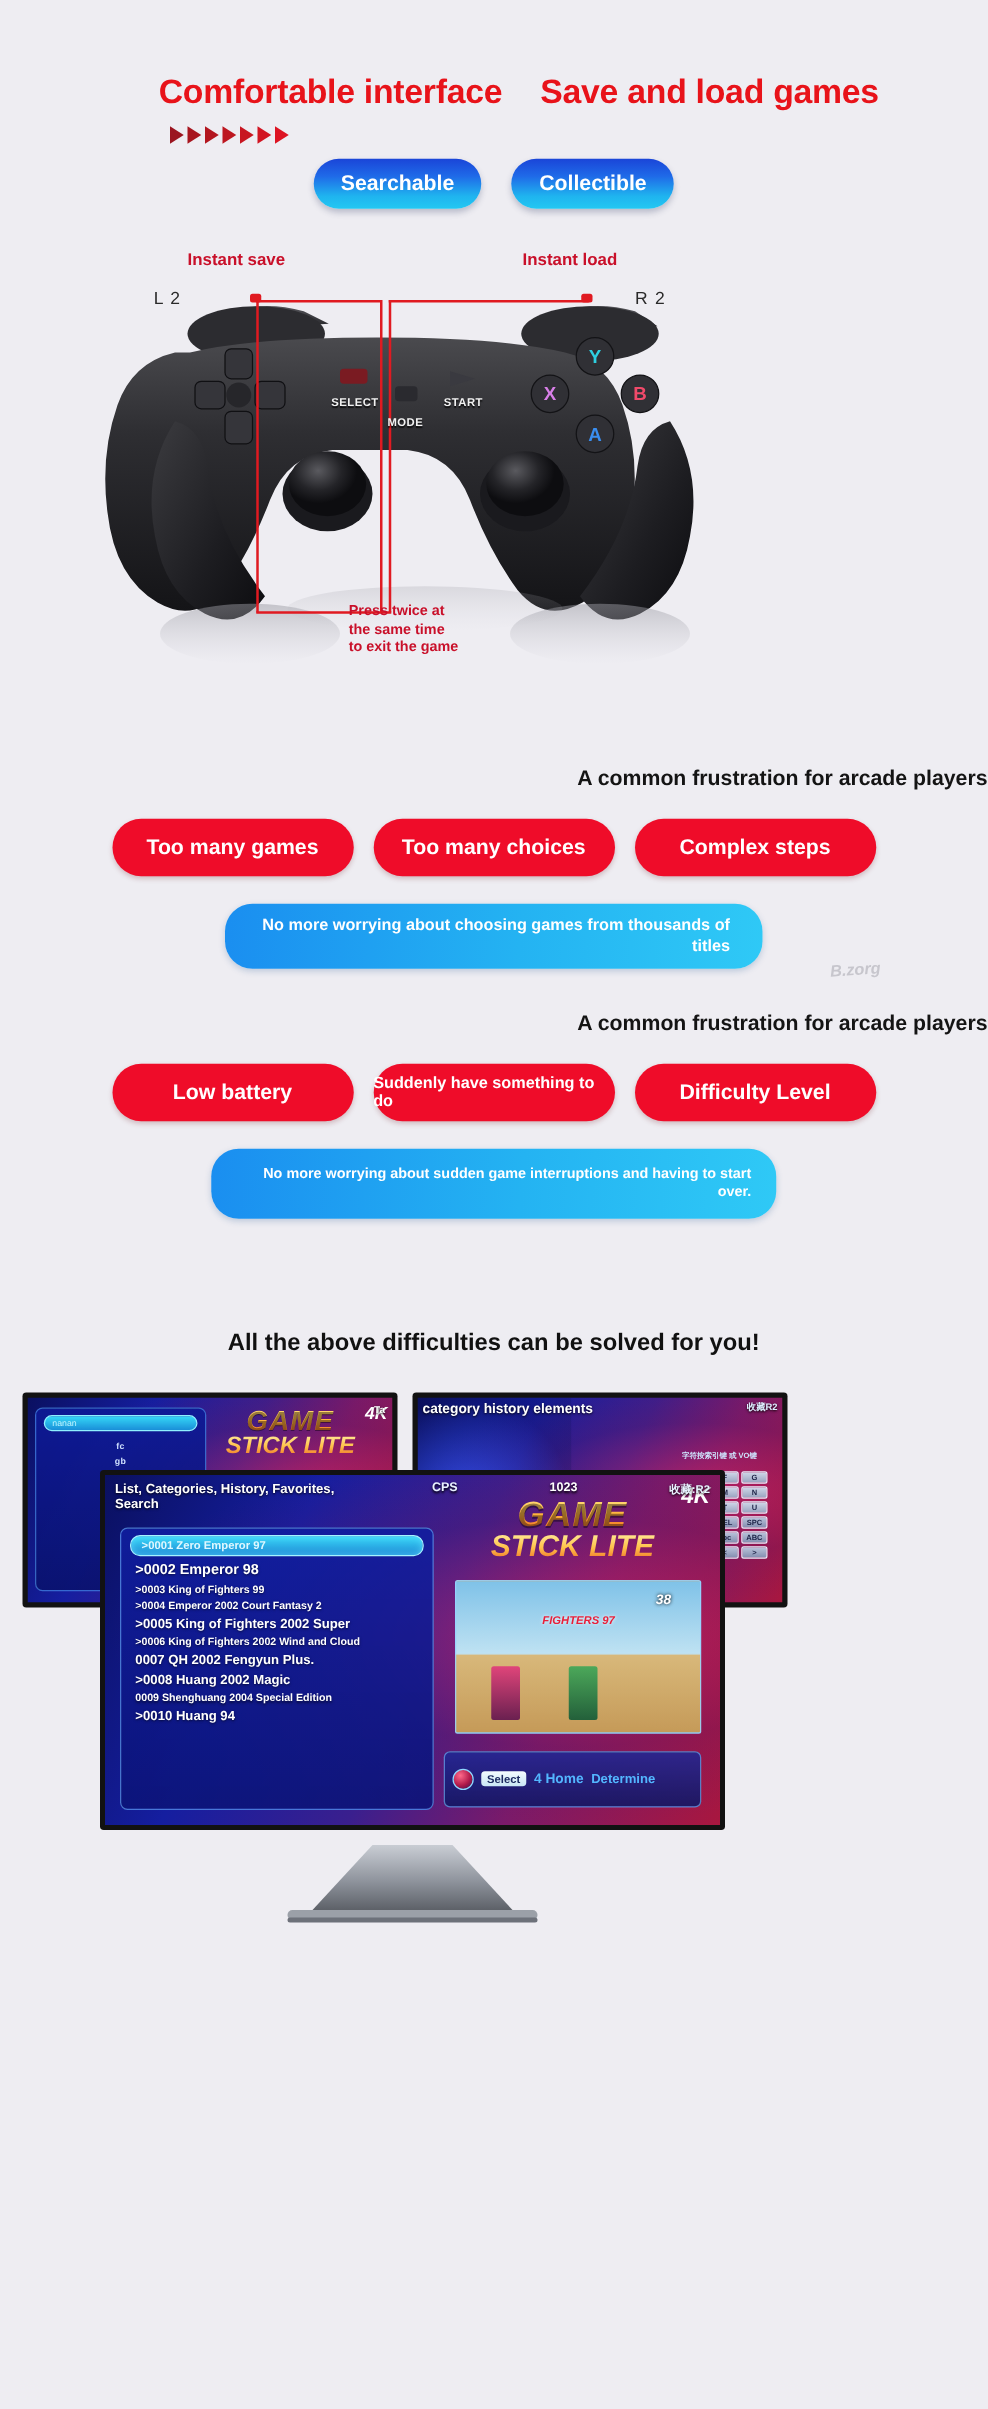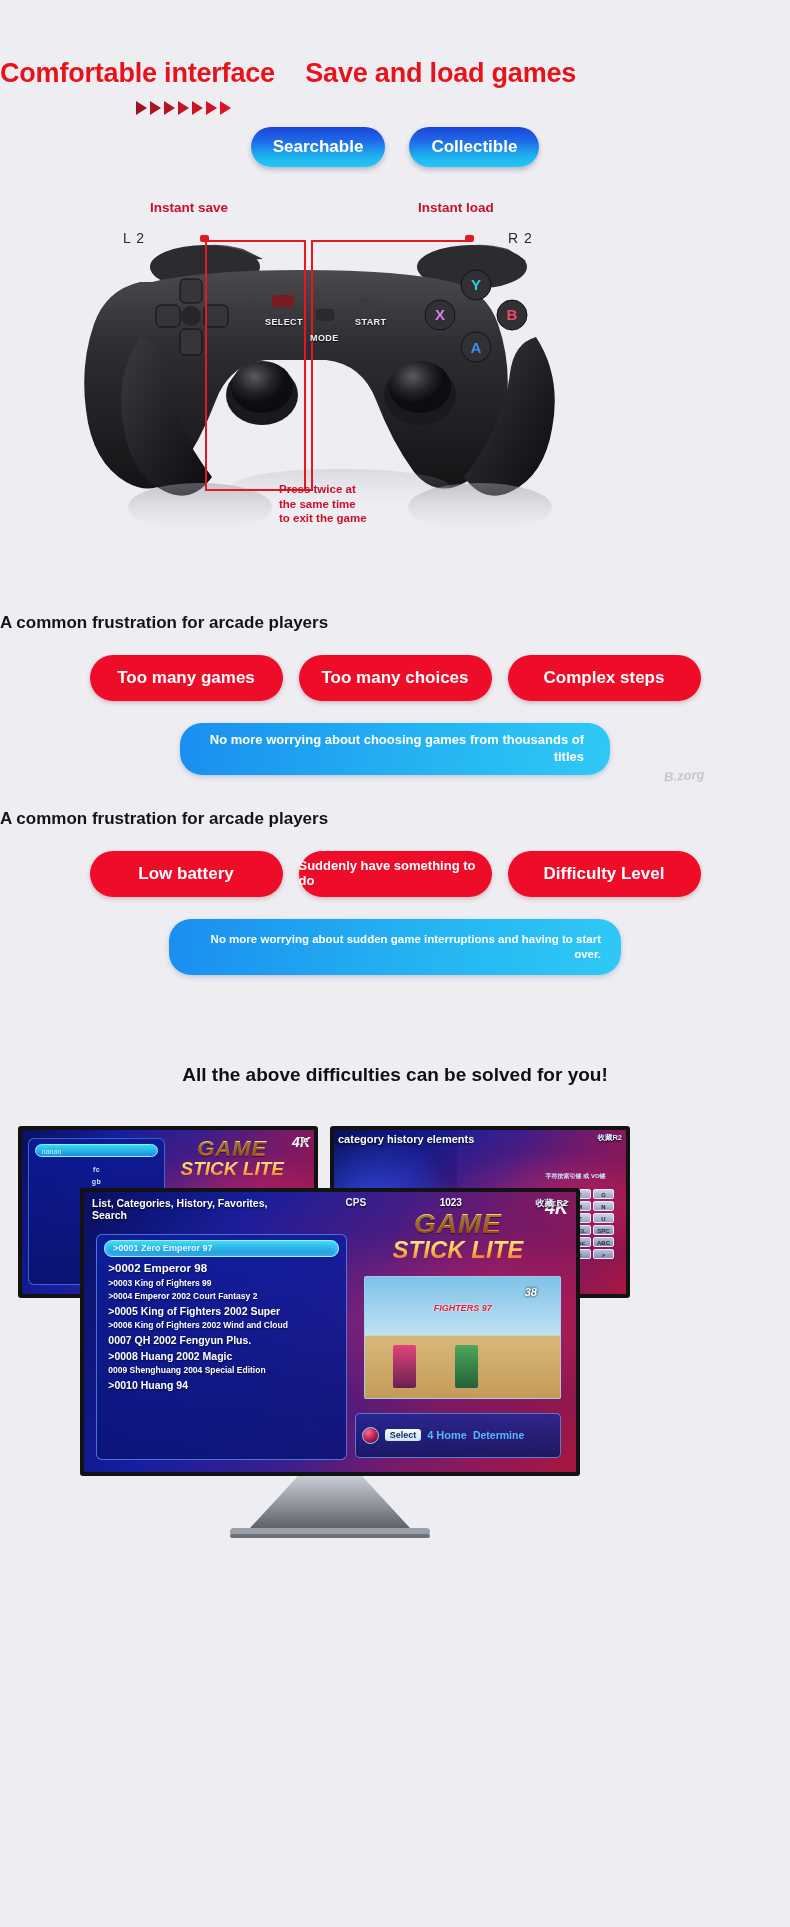--- a/index.html
+++ b/index.html
@@ -9,21 +9,23 @@
     background: #eeedf2;
     width: 790px;
     position: relative;
     overflow-x: hidden;
   }
   .page { width: 790px; position: relative; background: #eeedf2; }
 
   
   .headline-row {
     padding-top: 58px;
+    text-align: center;
     white-space: nowrap;
+    padding-left: 40px;
   }
   .headline {
     display: inline-block;
     color: #e8131a;
     font-size: 27px;
     font-weight: 700;
     letter-spacing: -0.2px;
   }
   .headline + .headline { margin-left: 26px; }
 
@@ -122,21 +124,21 @@
   .ann-h3 { left: 205px; top: 302px; width: 108px; height: 1.5px; }
   .ann-v3 { left: 205px; top: 53px; width: 1.5px; height: 250px; }
   .ann-dot-l { position: absolute; left: 200px; top: 48px; width: 9px; height: 7px; background: #e01a21; border-radius: 2px; }
   .ann-dot-r { position: absolute; left: 465px; top: 48px; width: 9px; height: 7px; background: #e01a21; border-radius: 2px; }
 
   
   .pad-svg { position: absolute; left: 0; top: 0; width: 790px; height: 420px; }
 
   
   .sec-title {
-    text-align: left;
+    text-align: right;
     font-size: 17px;
     font-weight: 700;
     color: #141414;
     margin-top: 6px;
   }
   .prob-row {
     display: flex;
     justify-content: center;
     gap: 16px;
     margin-top: 22px;
@@ -178,21 +180,21 @@
     font-size: 19px;
     font-weight: 700;
     color: #111;
     margin-top: 89px;
   }
 
   
   .tv-area { position: relative; height: 560px; margin-top: 28px; }
 
   .tv { position: absolute; background: #141414; }
-  .tv-bezel { background: #121212; border-radius: 3px; padding: 4px; margin-top: 12px; }
+  .tv-bezel { background: #121212; border-radius: 3px; padding: 4px; }
   .tv-screen { overflow: hidden; position: relative; }
 
   .tv-left  { left: 18px;  top: 0px;   width: 300px; height: 172px; }
   .tv-right { left: 330px; top: 0px;   width: 300px; height: 172px; }
   .tv-main  { left: 80px;  top: 62px;  width: 500px; height: 288px; }
 
   .tv-stand {
     position: absolute;
     left: 80px; top: 362px; width: 500px; height: 74px;
   }

